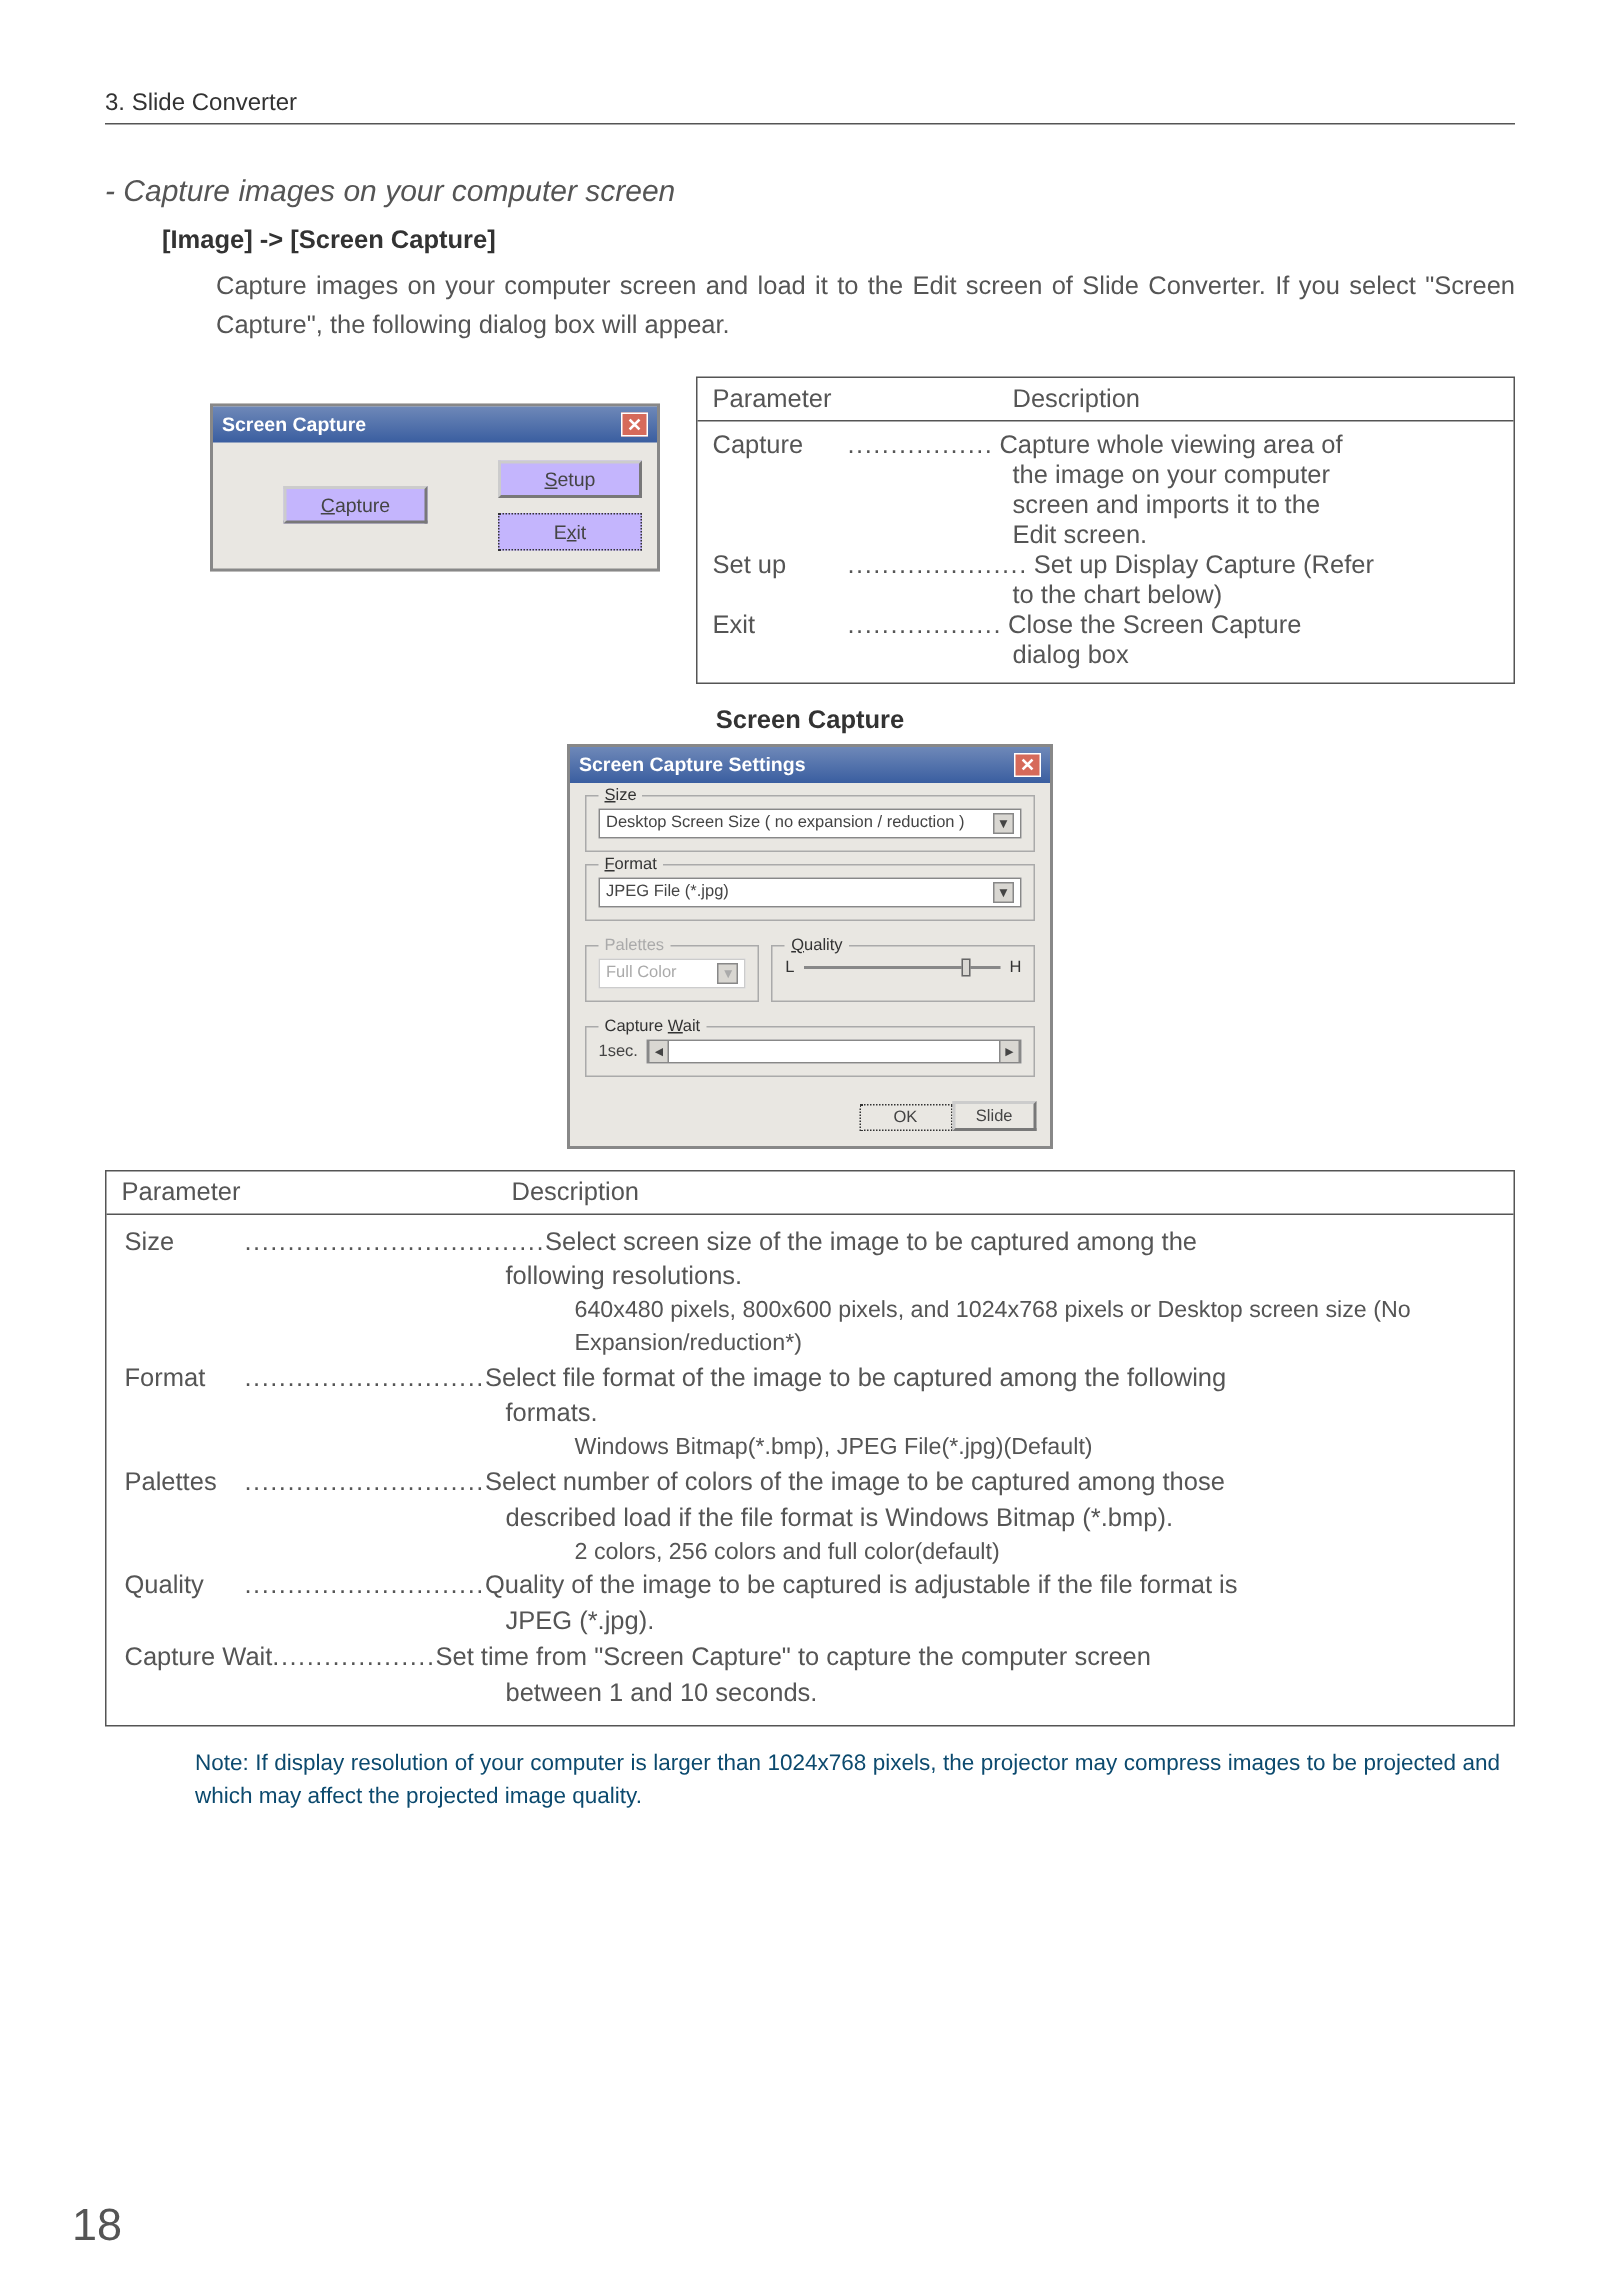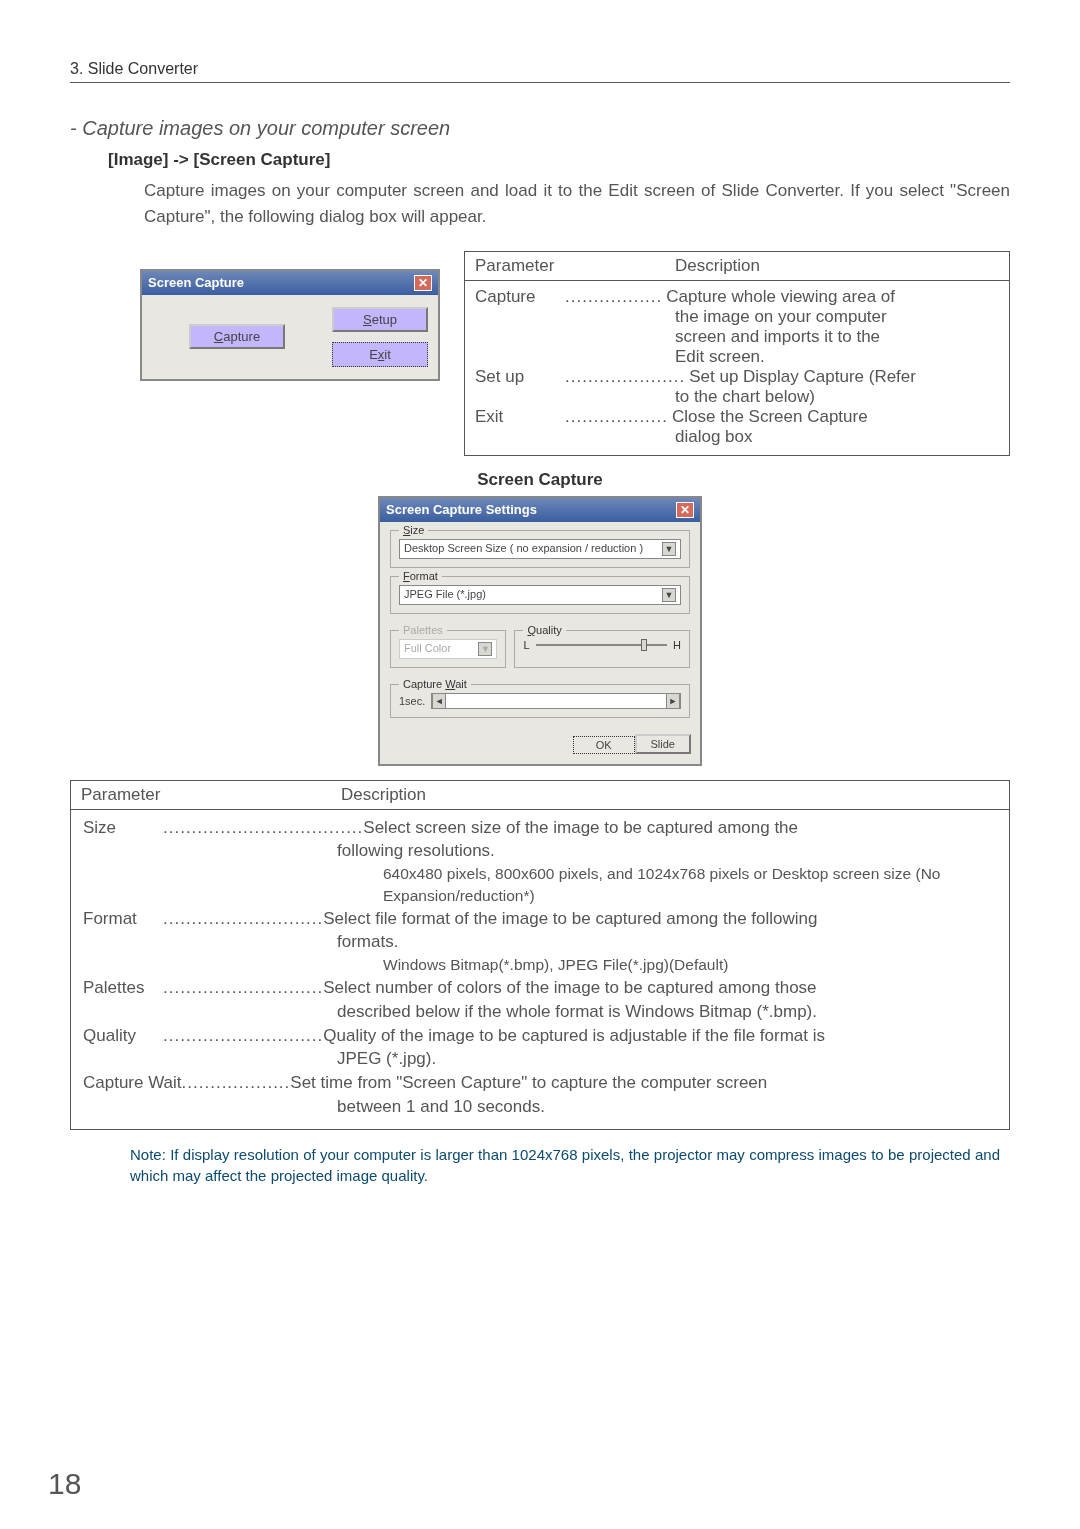--- a/index.html
+++ b/index.html
@@ -367,21 +367,22 @@
         <span class="desc">Select file format of the image to be captured among the following</span>
     </div>
     <div class="indent2">formats.</div>
     <div class="indent3">Windows Bitmap(*.bmp), JPEG File(*.jpg)(Default)</div>
 
     <div class="prow">
       <span class="label">Palettes</span>
         <span class="dots2">............................</span>
         <span class="desc">Select number of colors of the image to be captured among those</span>
     </div>
-    <div class="indent2">described below if the whole format is Windows Bitmap (*.bmp).</div>
+    <div class="indent2">described load if the file format is Windows Bitmap (*.bmp).</div>
+    <div class="indent3">2 colors, 256 colors and full color(default)</div>
 
     <div class="prow">
       <span class="label">Quality </span>
         <span class="dots2">............................</span>
         <span class="desc">Quality of the image to be captured is adjustable if the file format is</span>
     </div>
     <div class="indent2">JPEG (*.jpg).</div>
 
     <div class="prow">
       <span class="label">Capture Wait </span>

